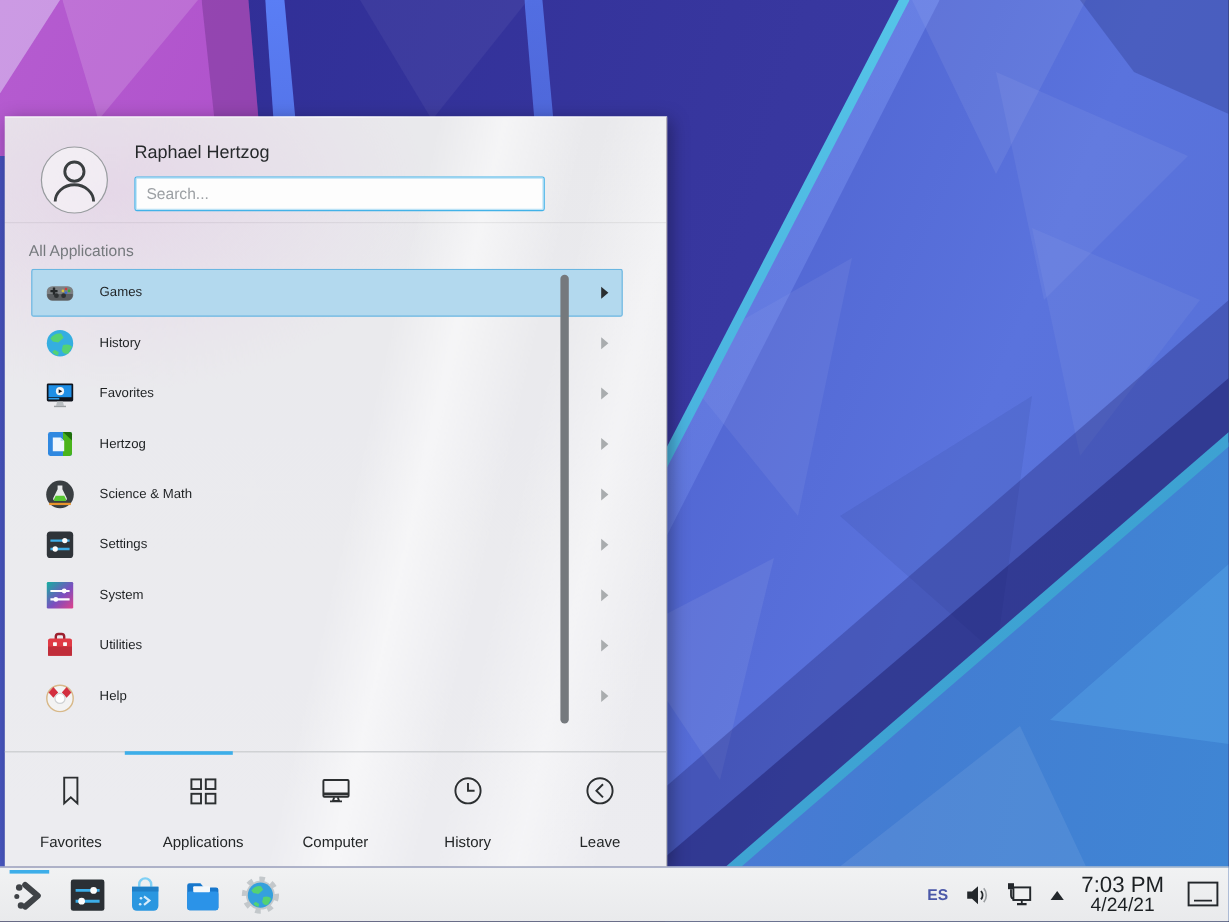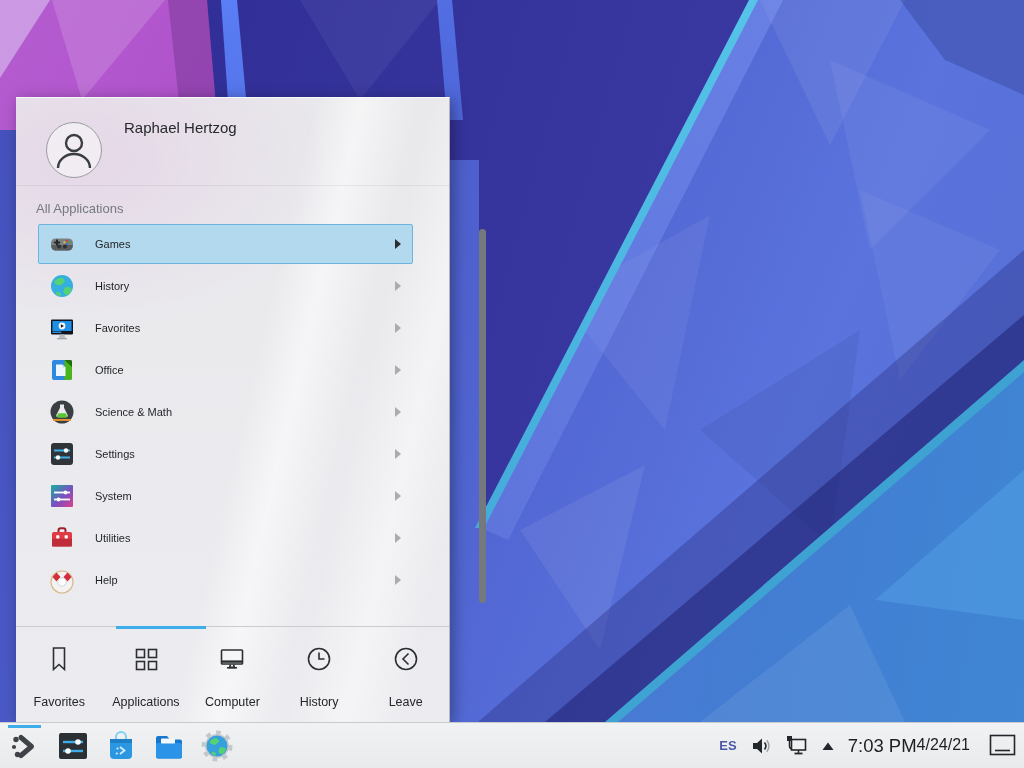--- a/index.html
+++ b/index.html
@@ -32,21 +32,21 @@
   .beam2{clip-path:polygon(437px 0,452px 0,463px 120px,447px 120px);background:linear-gradient(180deg,rgba(92,130,250,0.75),rgba(70,100,220,0.10));}
   .glowA{clip-path:polygon(757px 0,783px 0,508px 540px,481px 528px);background:linear-gradient(180deg,rgba(140,168,255,0.35),rgba(140,168,255,0.15));}
   .wp-lineA{clip-path:polygon(749px 0,758px 0,484px 528px,475px 528px);background:linear-gradient(180deg,#55c4e8,#3d9fd4);}
   .wp-purple{clip-path:polygon(0 0,207px 0,218px 130px,0 130px);background:linear-gradient(115deg,#b55cd0 0%,#a945c6 45%,#8f35b5 100%);}
   .pf1{clip-path:polygon(0 0,50px 0,0 78px);background:rgba(222,206,244,0.55);}
   .pf2{clip-path:polygon(52px 0,165px 0,82px 100px);background:rgba(255,255,255,0.15);}
   .pf3{clip-path:polygon(168px 0,207px 0,218px 130px,182px 130px);background:rgba(58,22,92,0.25);}
 
   
   .kickoff{
-    position:absolute;left:16px;top:97px;width:434px;height:625px;
+    position:absolute;left:4px;top:97px;width:552px;height:625px;
     background:
       radial-gradient(430px 270px at 16% 10%,rgba(224,194,226,0.45),rgba(224,194,226,0) 62%),
       linear-gradient(103deg,rgba(255,255,255,0) 52%,rgba(255,255,255,0.55) 60%,rgba(255,255,255,0) 70%),
       linear-gradient(103deg,rgba(255,255,255,0) 72%,rgba(255,255,255,0.45) 82%,rgba(255,255,255,0) 92%),
       linear-gradient(180deg,#e9e9ec 0%,#ececf0 100%);
     box-shadow:3px 3px 14px rgba(0,0,0,0.35);
     border-right:1px solid rgba(120,120,130,0.45);
     border-top:1px solid rgba(255,255,255,0.6);
   }
   .ko-header{position:absolute;left:0;top:0;width:100%;height:88px;border-bottom:1px solid rgba(0,0,0,0.06);}
@@ -94,21 +94,21 @@
   .taskbar{
     position:absolute;left:0;bottom:0;width:1024px;height:46px;
     background:linear-gradient(180deg,#f1f2f3 0%,#e9eaec 100%);
     border-top:1px solid #c9cacd;display:flex;align-items:center;
   }
   .task-apps{display:flex;align-items:center;gap:10px;padding-left:6px;}
   .task-btn{position:relative;width:38px;height:40px;display:flex;align-items:center;justify-content:center;}
   .active-line{position:absolute;left:2px;top:-1px;width:33px;height:3px;background:#3daee9;}
   .tray{margin-left:auto;display:flex;align-items:center;gap:13px;padding-right:8px;}
   .kbd-layout{font-size:13px;font-weight:bold;color:#4b58a8;}
-  .clock{display:flex;flex-direction:row;align-items:center;line-height:1.05;color:#1c2023;}
+  .clock{display:flex;flex-direction:column;align-items:center;line-height:1.05;color:#1c2023;}
   .clock .time{font-size:18.5px;}
   .clock .date{font-size:16px;}
   .icon-btn{display:flex;align-items:center;justify-content:center;}
 </style>
 </head>
 <body>
 
 <div class="screen">
 
   <div class="wp">
@@ -141,20 +141,21 @@
   <div class="kickoff">
 
     <div class="ko-header">
       <div class="avatar">
         <svg width="54" height="54" viewBox="0 0 54 54">
           <circle cx="27" cy="20" r="8" fill="none" stroke="#3a3e40" stroke-width="2.4"></circle>
           <path d="M11 45 a16 14 0 0 1 32 0" fill="none" stroke="#3a3e40" stroke-width="2.4"></path>
         </svg>
       </div>
       <div class="user-name">Raphael Hertzog</div>
+      <input class="search" type="text" placeholder="Search..." style="">
     </div>
 
     <div class="section-label">All Applications</div>
 
     <div class="app-list">
 
       <div class="app-row selected">
         <span class="app-icon">
           <svg width="28" height="28" viewBox="0 0 28 28">
             <rect x="3" y="8.5" width="22" height="12" rx="4.5" fill="#7d8083"></rect>
@@ -206,21 +207,21 @@
       <div class="app-row">
         <span class="app-icon">
           <svg width="28" height="28" viewBox="0 0 28 28">
             <rect x="4" y="4" width="20" height="20" rx="2" fill="#2f88e0"></rect>
             <path d="M16.5 4 H22 a2 2 0 0 1 2 2 v16 a2 2 0 0 1 -2 2 h-5.5z" fill="#49b41c"></path>
             <path d="M16.5 4 L24 11 V6 a2 2 0 0 0 -2 -2z" fill="#1f6e0c"></path>
             <path d="M8 8.5 h6.5 l3 3 v8.5 h-9.5z" fill="#eef6fd"></path>
             <path d="M14.5 8.5 v3 h3z" fill="#bcd9f0"></path>
           </svg>
         </span>
-        <span class="app-label">Office</span>
+        <span class="app-label">Hertzog</span>
         <span class="row-arrow"></span>
       </div>
 
       <div class="app-row">
         <span class="app-icon">
           <svg width="28" height="28" viewBox="0 0 28 28">
             <circle cx="14" cy="14" r="11.5" fill="#3a3f42"></circle>
             <path d="M12 6.5 h4 v3.2 l3.6 7.2 a1.6 1.6 0 0 1 -1.4 2.3 h-8.4 a1.6 1.6 0 0 1 -1.4 -2.3 l3.6 -7.2z" fill="#e8eaeb"></path>
             <path d="M10.4 15.2 h7.2 l1.4 2.8 a1 1 0 0 1 -0.9 1.5 h-8.2 a1 1 0 0 1 -0.9 -1.5z" fill="#58c832"></path>
             <rect x="5" y="21" width="18" height="1.9" fill="#e8942c"></rect>

